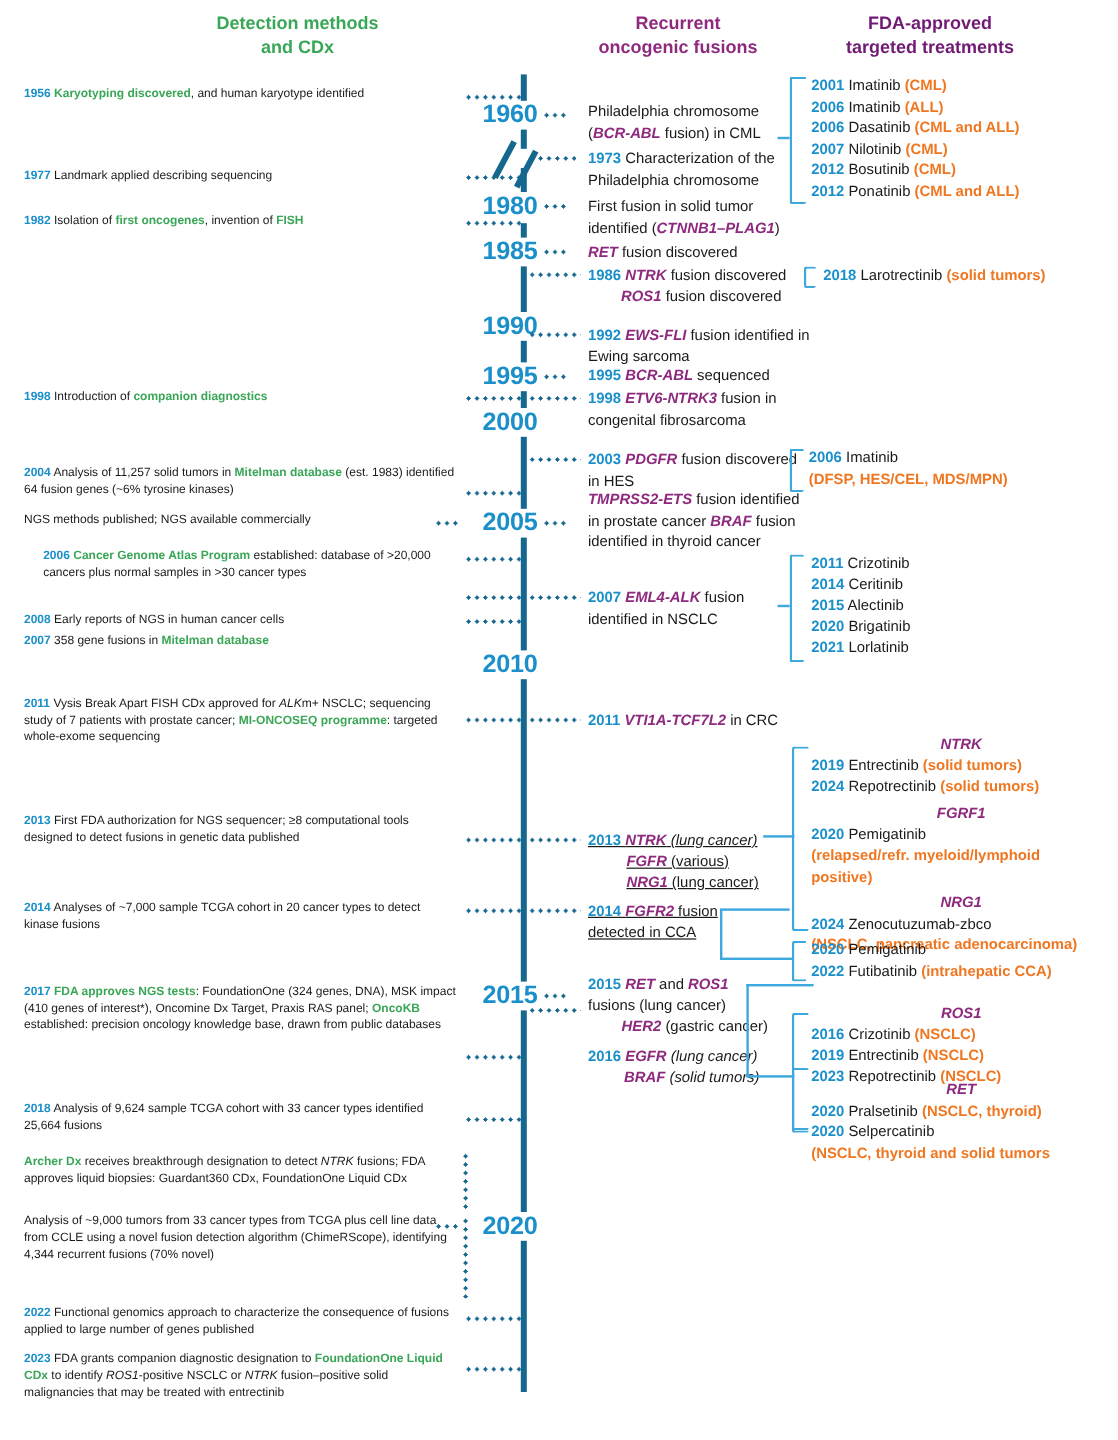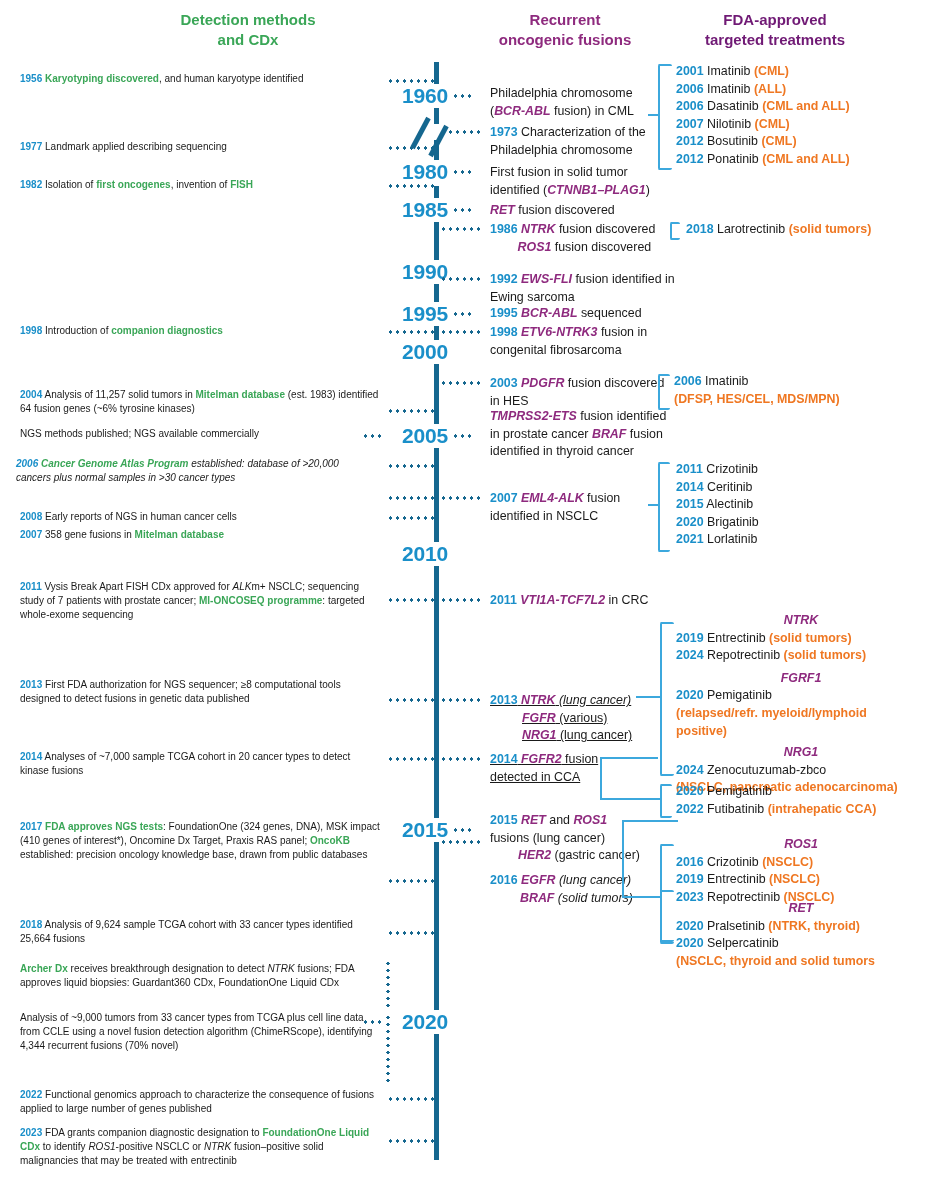--- a/index.html
+++ b/index.html
@@ -167,21 +167,21 @@
 <div class="left-entry" style="left:20px;top:388px;width:360px;">
   <span class="bold c-blue">2004</span>
   <span>Analysis of 11,257 solid tumors in </span><span class="bold c-green">Mitelman database</span>
   <span>(est. 1983) identified 64 fusion genes (~6% tyrosine kinases)</span>
 </div>
 
 <div class="left-entry" style="left:20px;top:427px;width:360px;">
   <span>NGS methods published; NGS available commercially</span>
 </div>
 
-<div class="left-entry" style="left:16px;top:457px;width:360px;font-style:italic;">
+<div class="left-entry" style="left:36px;top:457px;width:360px;">
   <span class="bold c-blue">2006</span>
   <span class="bold c-green">Cancer Genome Atlas Program</span><span> established: database
   of &gt;20,000 cancers plus normal samples in &gt;30 cancer types</span>
 </div>
 
 <div class="left-entry" style="left:20px;top:490px;width:360px;margin-top:38px;">
   <span class="bold c-blue">2007</span>
   <span>358 gene fusions in </span><span class="bold c-green">Mitelman database</span>
 </div>
 
@@ -396,16 +396,16 @@
 <div class="right-entry" style="left:676px;top:836px;width:250px;">
   <div class="gene">ROS1</div>
   <div><span class="bold c-blue">2016</span> <span>Crizotinib</span> <span class="bold c-orange">(NSCLC)</span></div>
   <div><span class="bold c-blue">2019</span> <span>Entrectinib</span> <span class="bold c-orange">(NSCLC)</span></div>
   <div><span class="bold c-blue">2023</span> <span>Repotrectinib</span> <span class="bold c-orange">(NSCLC)</span></div>
 </div>
 
 <div class="bracket" style="left:660px;top:890px;width:12px;height:48px;"></div>
 <div class="right-entry" style="left:676px;top:900px;width:250px;">
   <div class="gene">RET</div>
-  <div><span class="bold c-blue">2020</span> <span>Pralsetinib</span> <span class="bold c-orange">(NTRK, thyroid)</span></div>
+  <div><span class="bold c-blue">2020</span> <span>Pralsetinib</span> <span class="bold c-orange">(NSCLC, thyroid)</span></div>
   <div><span class="bold c-blue">2020</span> <span>Selpercatinib</span></div>
   <div><span class="bold c-orange">(NSCLC, thyroid and solid tumors</span></div>
 </div>
 
 </body></html>

